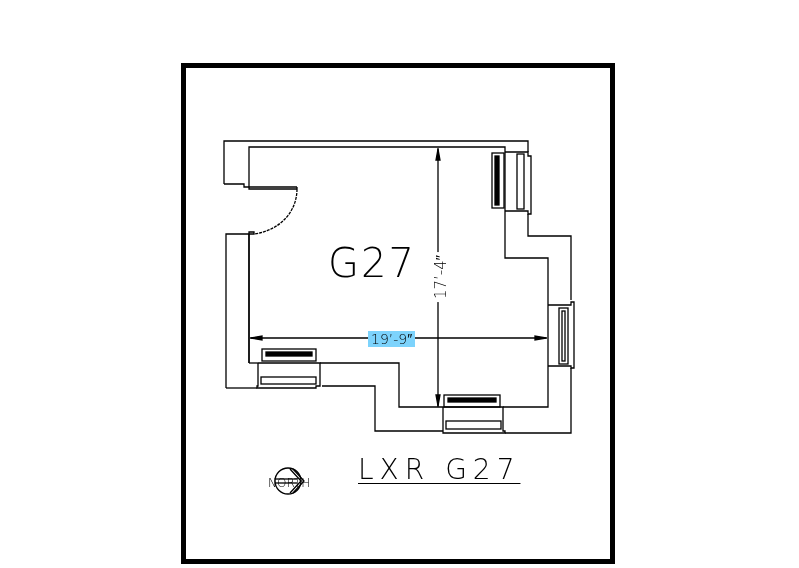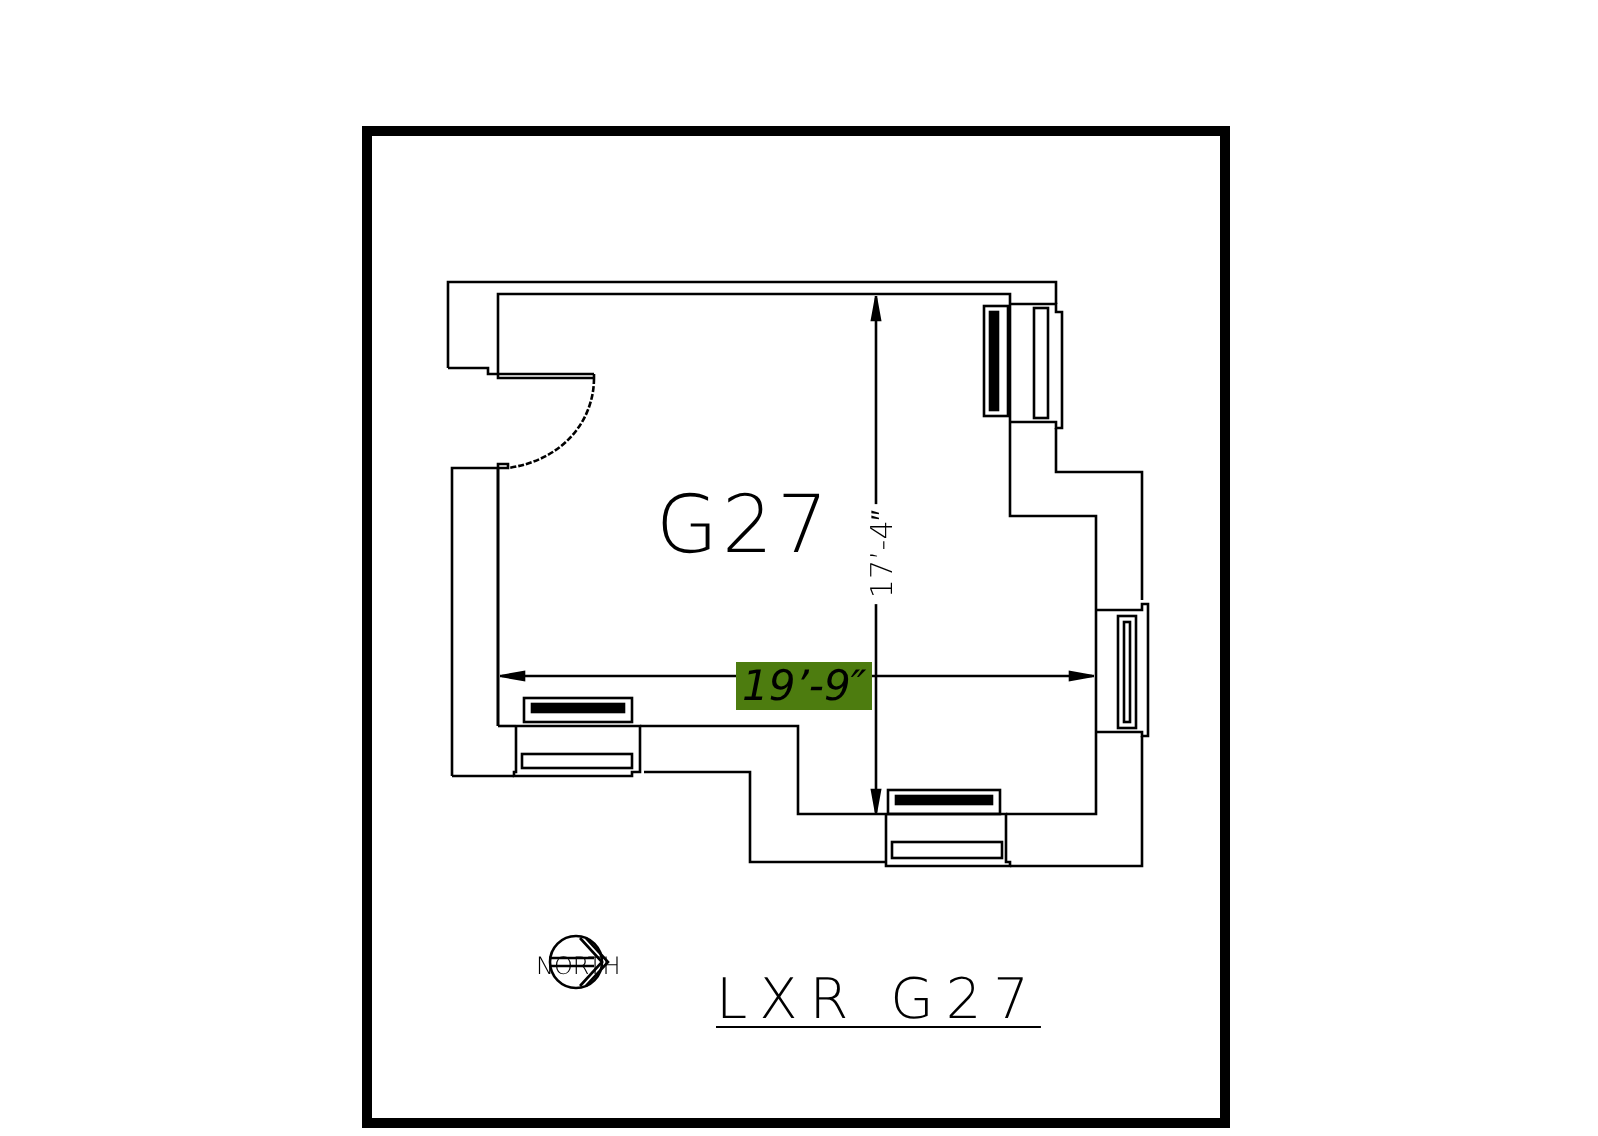--- a/index.html
+++ b/index.html
@@ -2,22 +2,22 @@
 <html><head>
 <meta charset="utf-8">
 <style>
   html, body { margin:0; padding:0; background:#ffffff; }
   body { width:799px; height:568px; position:relative; overflow:hidden; font-family:"Liberation Sans", sans-serif; }
   #plan { position:absolute; left:0; top:0; }
   .frame { position:absolute; left:181px; top:63px; width:424px; height:491px; border:5px solid #000; }
   .lbl { position:absolute; color:#000; font-family:"DejaVu Sans", sans-serif; font-weight:200; }
   .room-label { left:328px; top:240px; font-size:40px; letter-spacing:2px; }
   .north-label { left:268px; top:476px; font-size:12px; }
-  .title { left:358px; top:483px; font-size:28px; letter-spacing:6px; text-decoration:underline; text-underline-offset:4px; text-decoration-thickness:1px; }
-  .dim-h { left:368px; top:331px; font-size:21px; background:#4d7c0f; padding:0 3px;font-style:italic; }
+  .title { left:358px; top:453px; font-size:28px; letter-spacing:6px; text-decoration:underline; text-underline-offset:4px; text-decoration-thickness:1px; }
+  .dim-h { left:368px; top:331px; font-size:14px; background:#7dd3fc; padding:0 3px; }
   .dim-v { left:416px; top:268px; font-size:15px; transform:rotate(-90deg); transform-origin:center; background:#fff; padding:0 3px; }
 </style>
 </head>
 <body>
 
 <div class="frame"></div>
 
 <svg id="plan" width="799" height="568" viewBox="0 0 799 568" fill="none" stroke="#000" stroke-width="1.3">
 
   <g>

